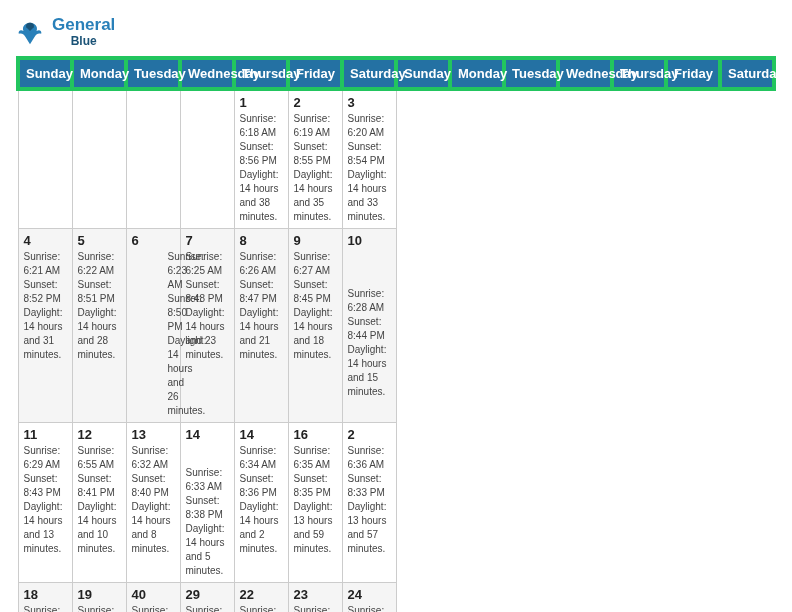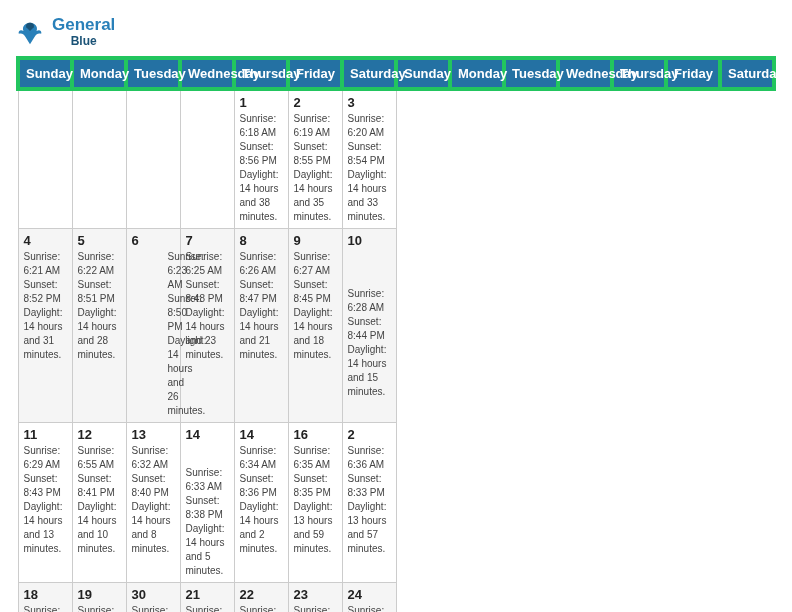--- a/index.html
+++ b/index.html
@@ -258,28 +258,28 @@
 and 54 minutes.</div>
         </td>
         <td>
           <div class="day-number">19</div>
           <div class="day-info" style="white-space: pre-line;">Sunrise: 6:38 AM
 Sunset: 8:30 PM
 Daylight: 13 hours
 and 51 minutes.</div>
         </td>
         <td>
-          <div class="day-number">30</div>
+          <div class="day-number">40</div>
           <div class="day-info" style="white-space: pre-line;">Sunrise: 6:40 AM
 Sunset: 8:28 PM
 Daylight: 13 hours
 and 48 minutes.</div>
         </td>
         <td>
-          <div class="day-number">21</div>
+          <div class="day-number">29</div>
           <div class="day-info" style="white-space: pre-line;">Sunrise: 6:41 AM
 Sunset: 8:27 PM
 Daylight: 13 hours
 and 46 minutes.</div>
         </td>
         <td>
           <div class="day-number">22</div>
           <div class="day-info" style="white-space: pre-line;">Sunrise: 6:42 AM
 Sunset: 8:25 PM
 Daylight: 13 hours

